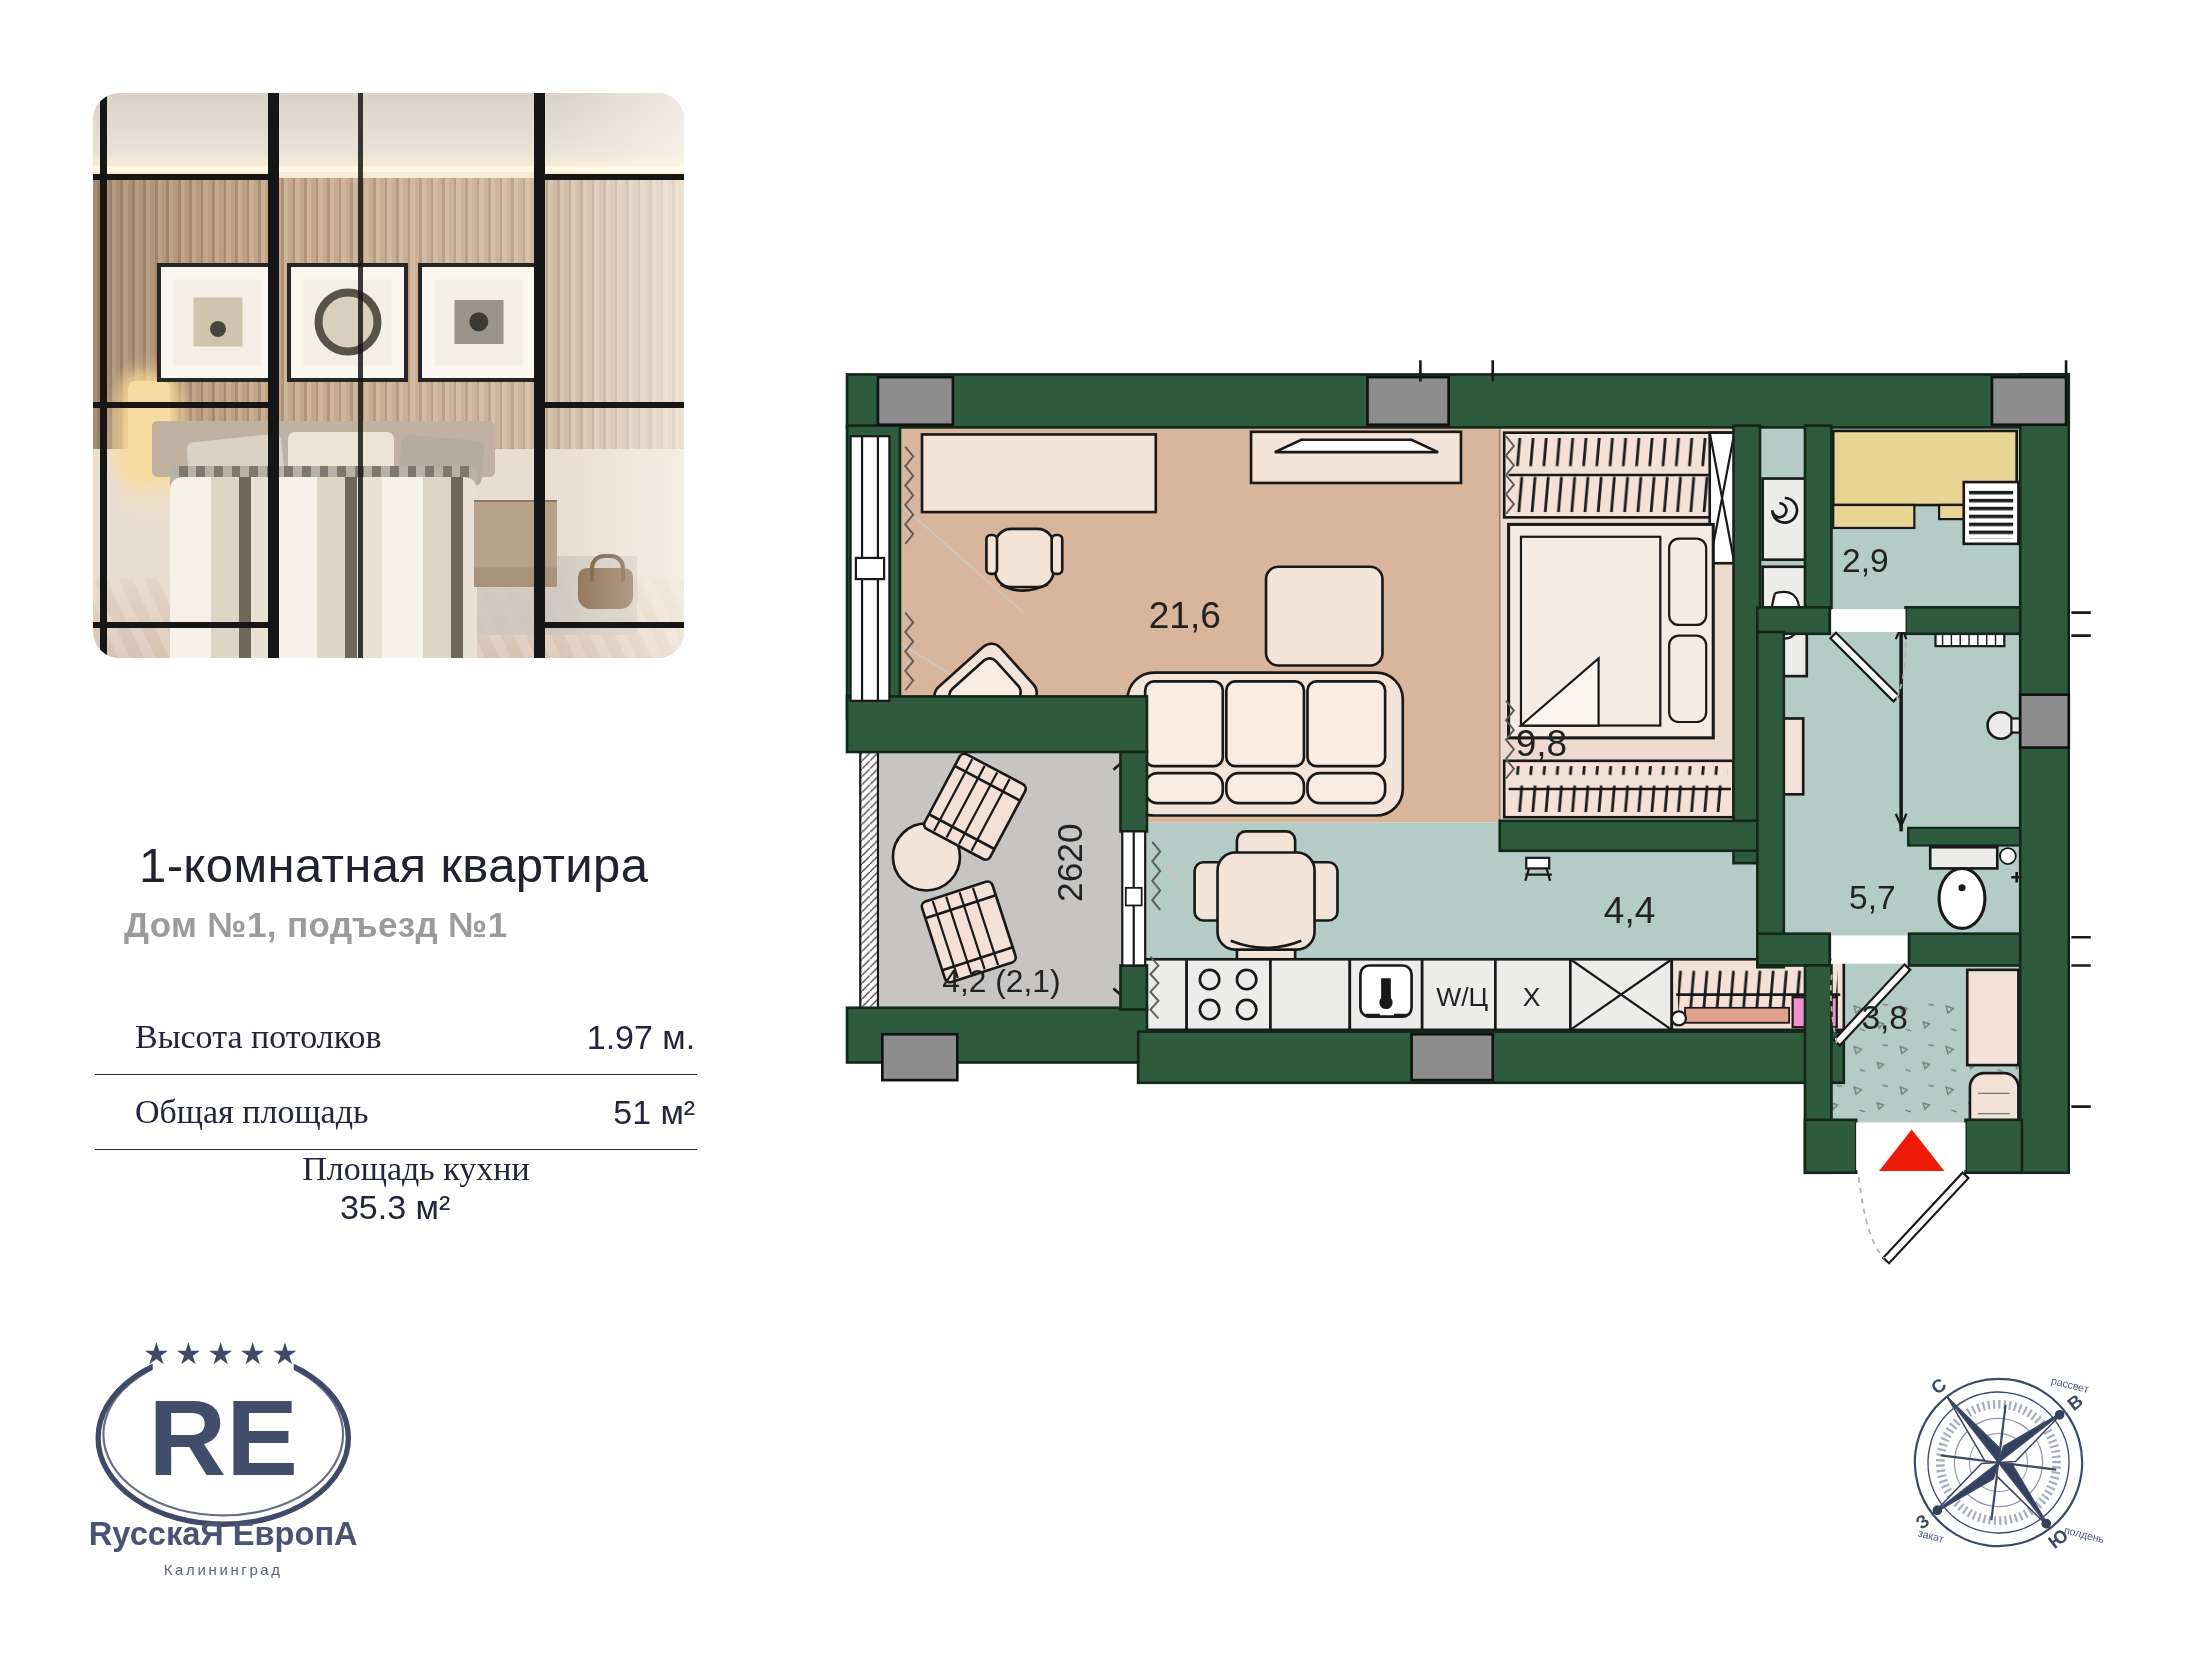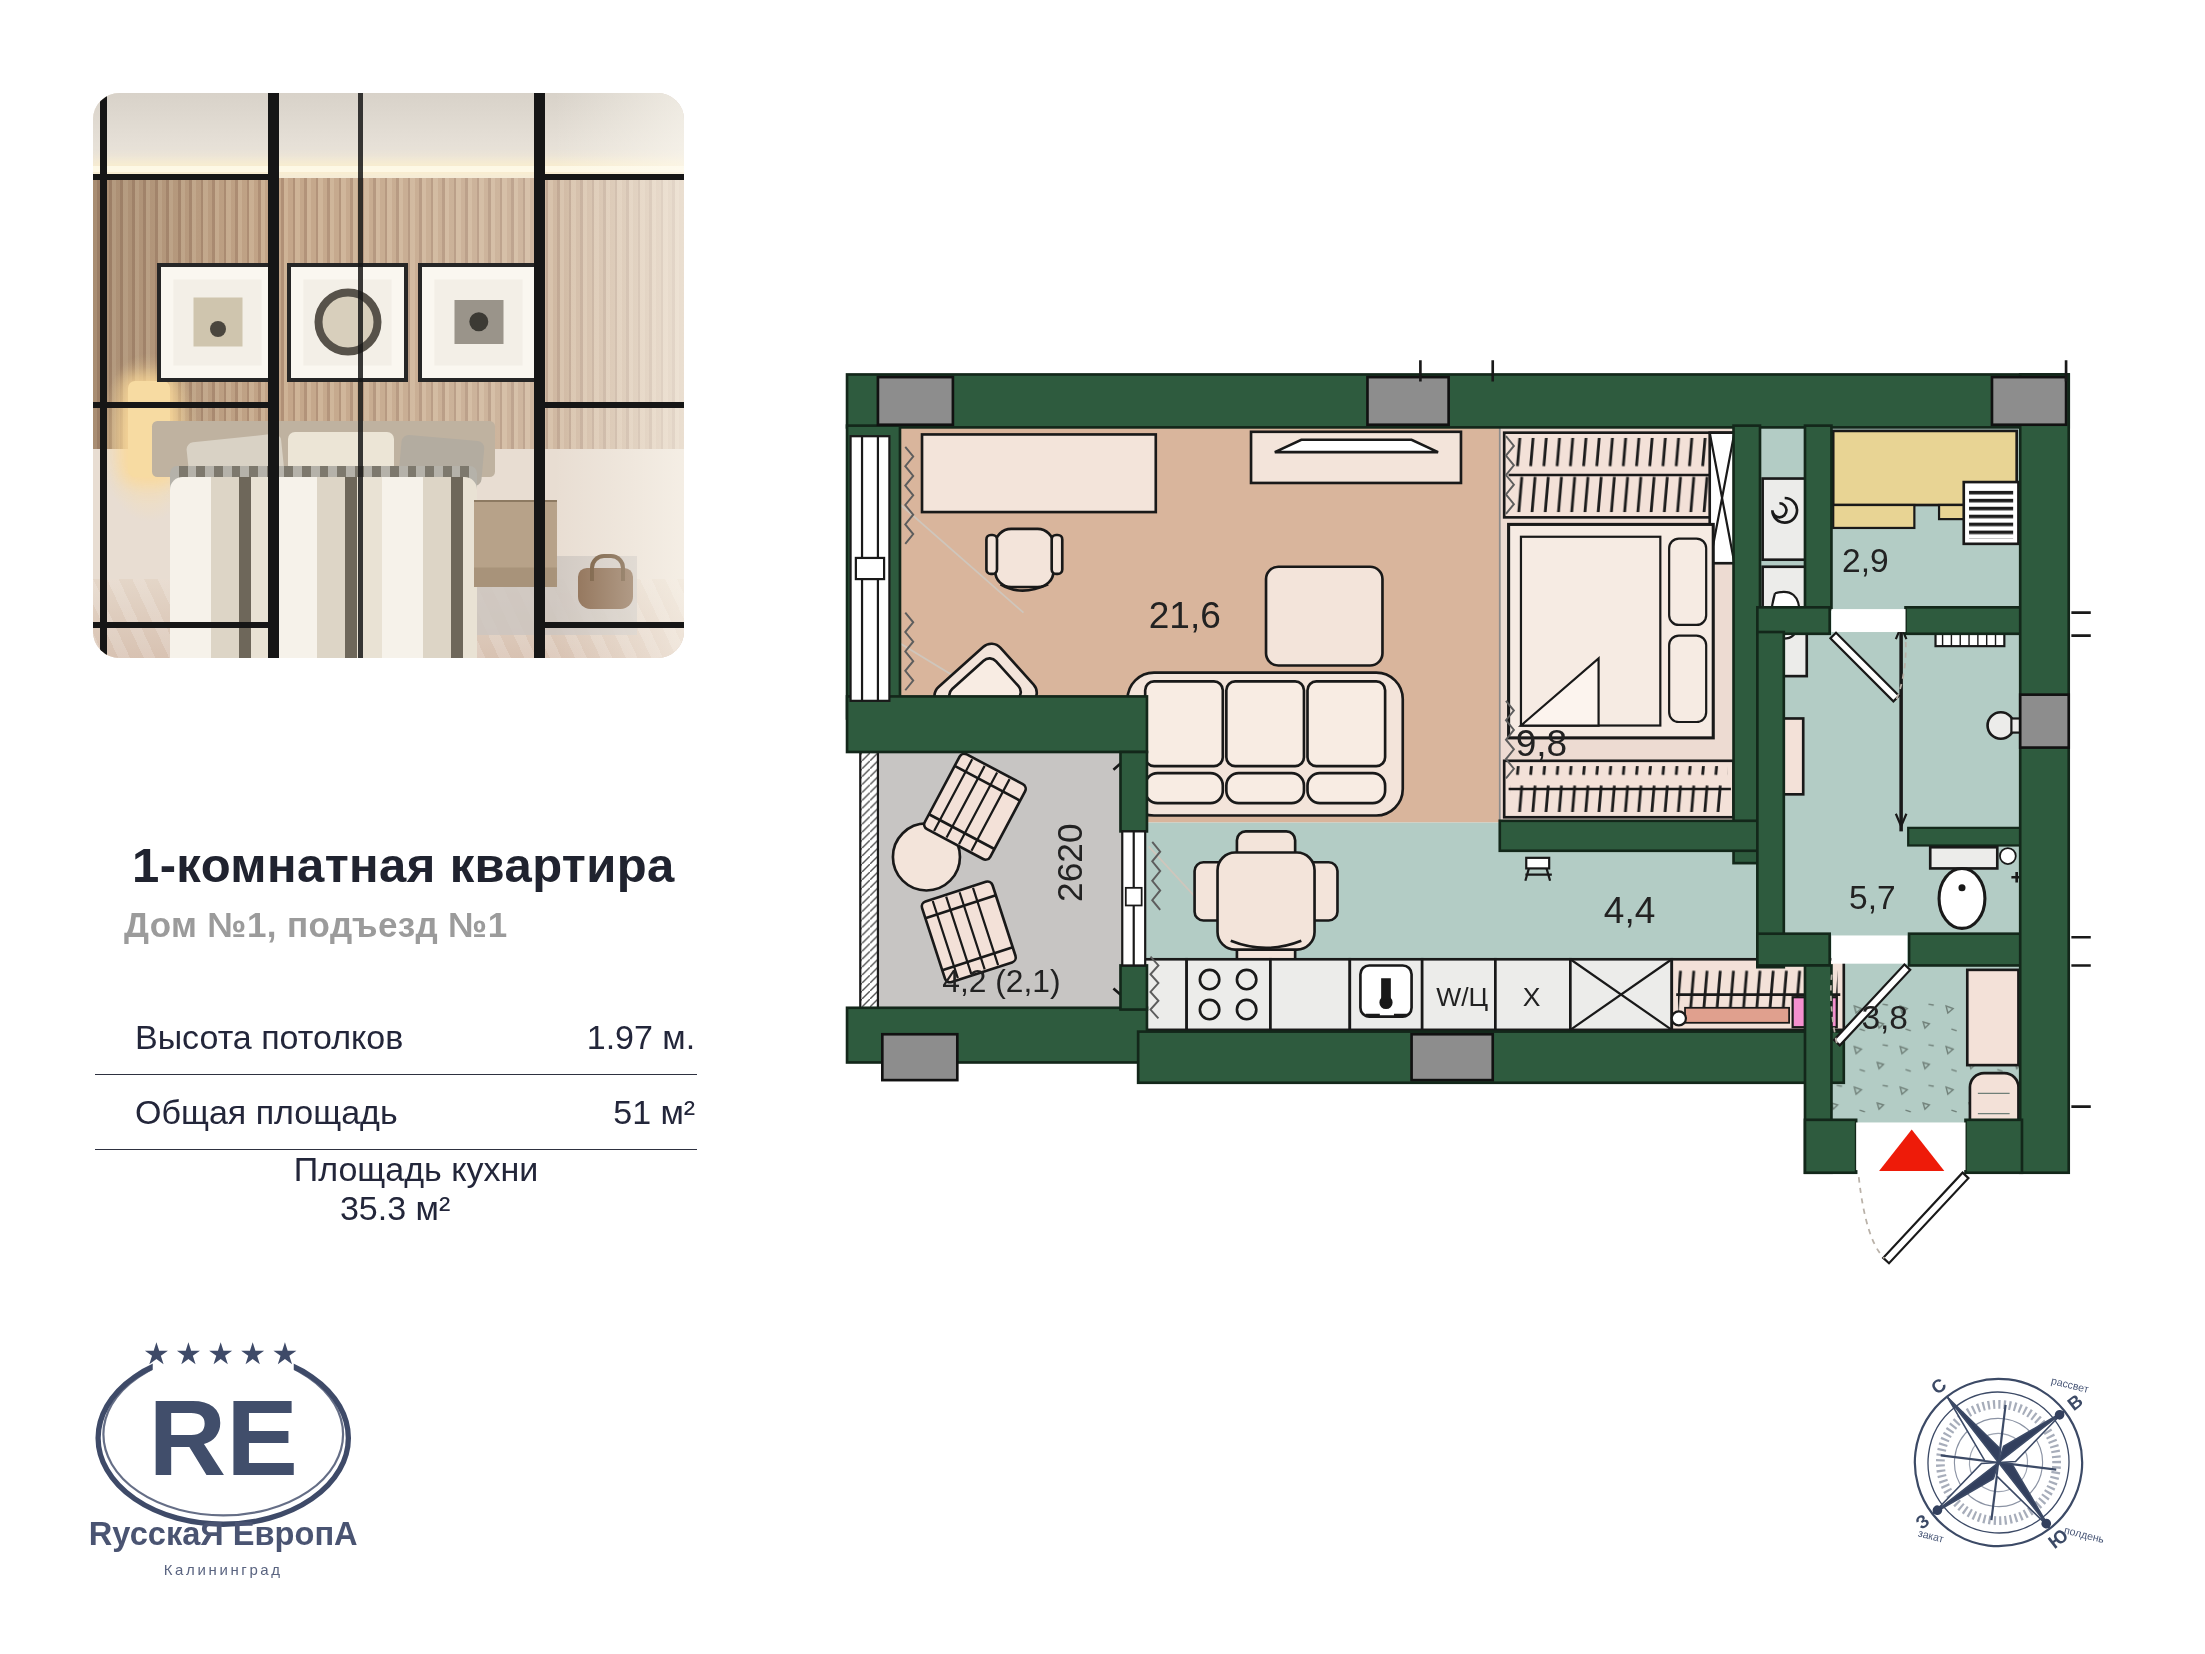--- a/index.html
+++ b/index.html
@@ -39,29 +39,29 @@
   .ph-lamp-core{position:absolute;left:6%;top:51%;width:7%;height:17%;background:#f7dba2;border-radius:7px;
           box-shadow:0 0 16px 7px rgba(250,215,150,.8);}
   .ph-bar-v{position:absolute;top:0;height:100%;background:#161616;}
   .ph-bar-h{position:absolute;height:6.2px;background:#161616;}
   .ph-light-right{position:absolute;right:0;top:0;width:22%;height:100%;
           background:linear-gradient(90deg,rgba(255,255,255,0),rgba(255,252,244,.55));}
   .ph-bag{position:absolute;left:82%;top:84%;width:55px;height:41px;background:#8a6a4f;border-radius:8.8px 8.8px 12.4px 12.4px;}
   .ph-bag:before{content:"";position:absolute;left:12.4px;top:-14px;width:26.5px;height:23px;border:4.4px solid #6f5336;
           border-bottom:none;border-radius:14px 14px 0 0;}
   
-  .title{position:absolute;left:132px;top:836px;font-size:49px;line-height:58px;font-weight:bold;
+  .title{position:absolute;left:139px;top:836px;font-size:49px;line-height:58px;font-weight:normal;
          letter-spacing:0.4px;color:#20232f;}
   .subtitle{position:absolute;left:124px;top:896px;font-size:35px;line-height:58px;font-weight:bold;
          color:#9b9b9b;letter-spacing:0.4px;}
   .specs{position:absolute;left:95px;top:1000px;width:602px;}
   .spec-row{display:flex;justify-content:space-between;align-items:center;height:74px;
             border-bottom:1.8px solid #2e3140;font-size:34px;color:#23263a;}
   .spec-row:last-child{border-bottom:none;flex-direction:column;}
-  .spec-label{padding-left:40px;}
+  .spec-label{padding-left:40px;font-family:Liberation Serif, serif;}
   .spec-value{padding-right:1.8px;}
   
   svg{position:absolute;}
   svg text{font-family:"Liberation Sans",sans-serif;}
 </style>
 </head>
 <body>
 
 <div class="canvas">
 

